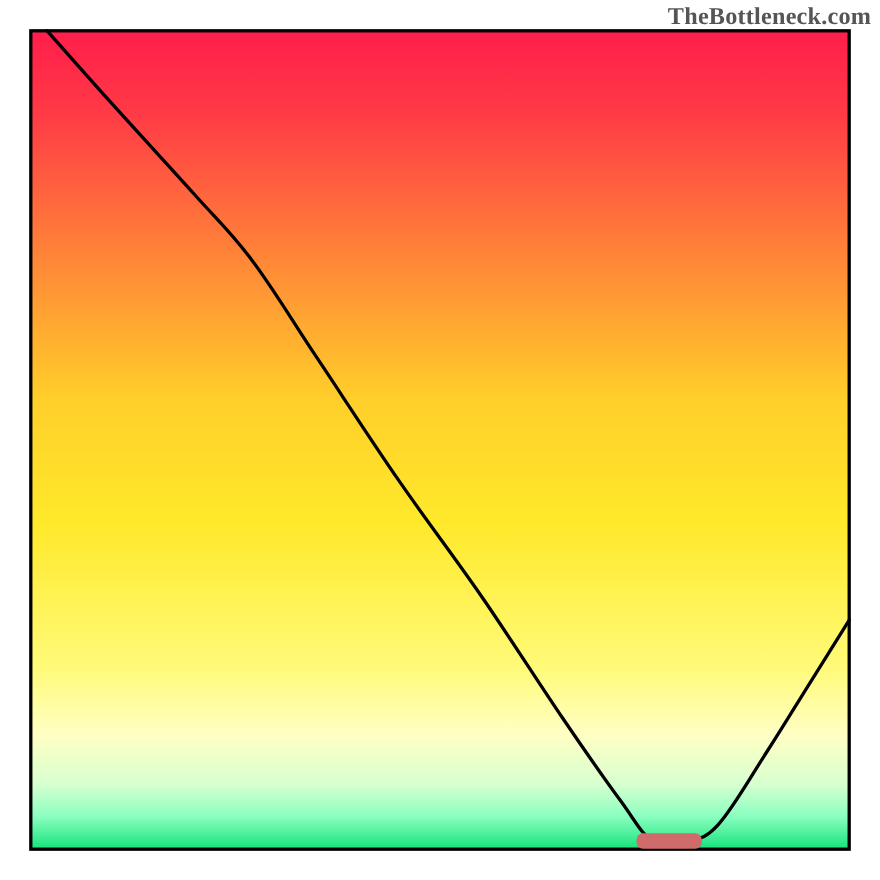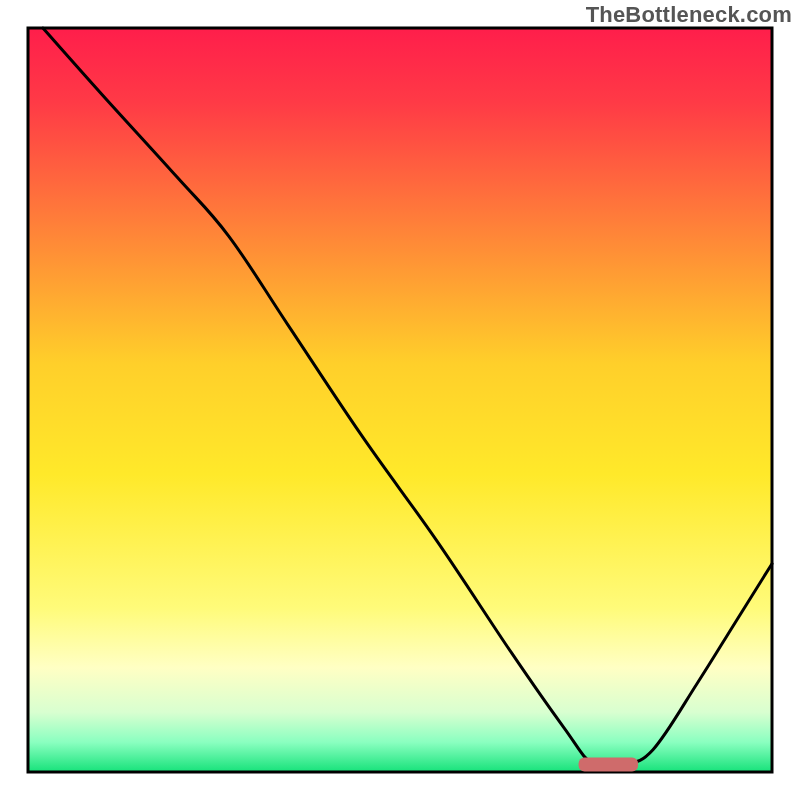--- a/index.html
+++ b/index.html
@@ -18,20 +18,21 @@
   }
   .watermark {
     position: absolute;
     top: 2px;
     right: 8px;
     font-size: 22px;
     font-weight: 600;
     color: #555555;
     letter-spacing: 0.2px;
     z-index: 20;
+    font-family: Liberation Serif, serif;
   }
   svg {
     position: absolute;
     top: 0;
     left: 0;
   }
 </style>
 </head>
 <body>
 

